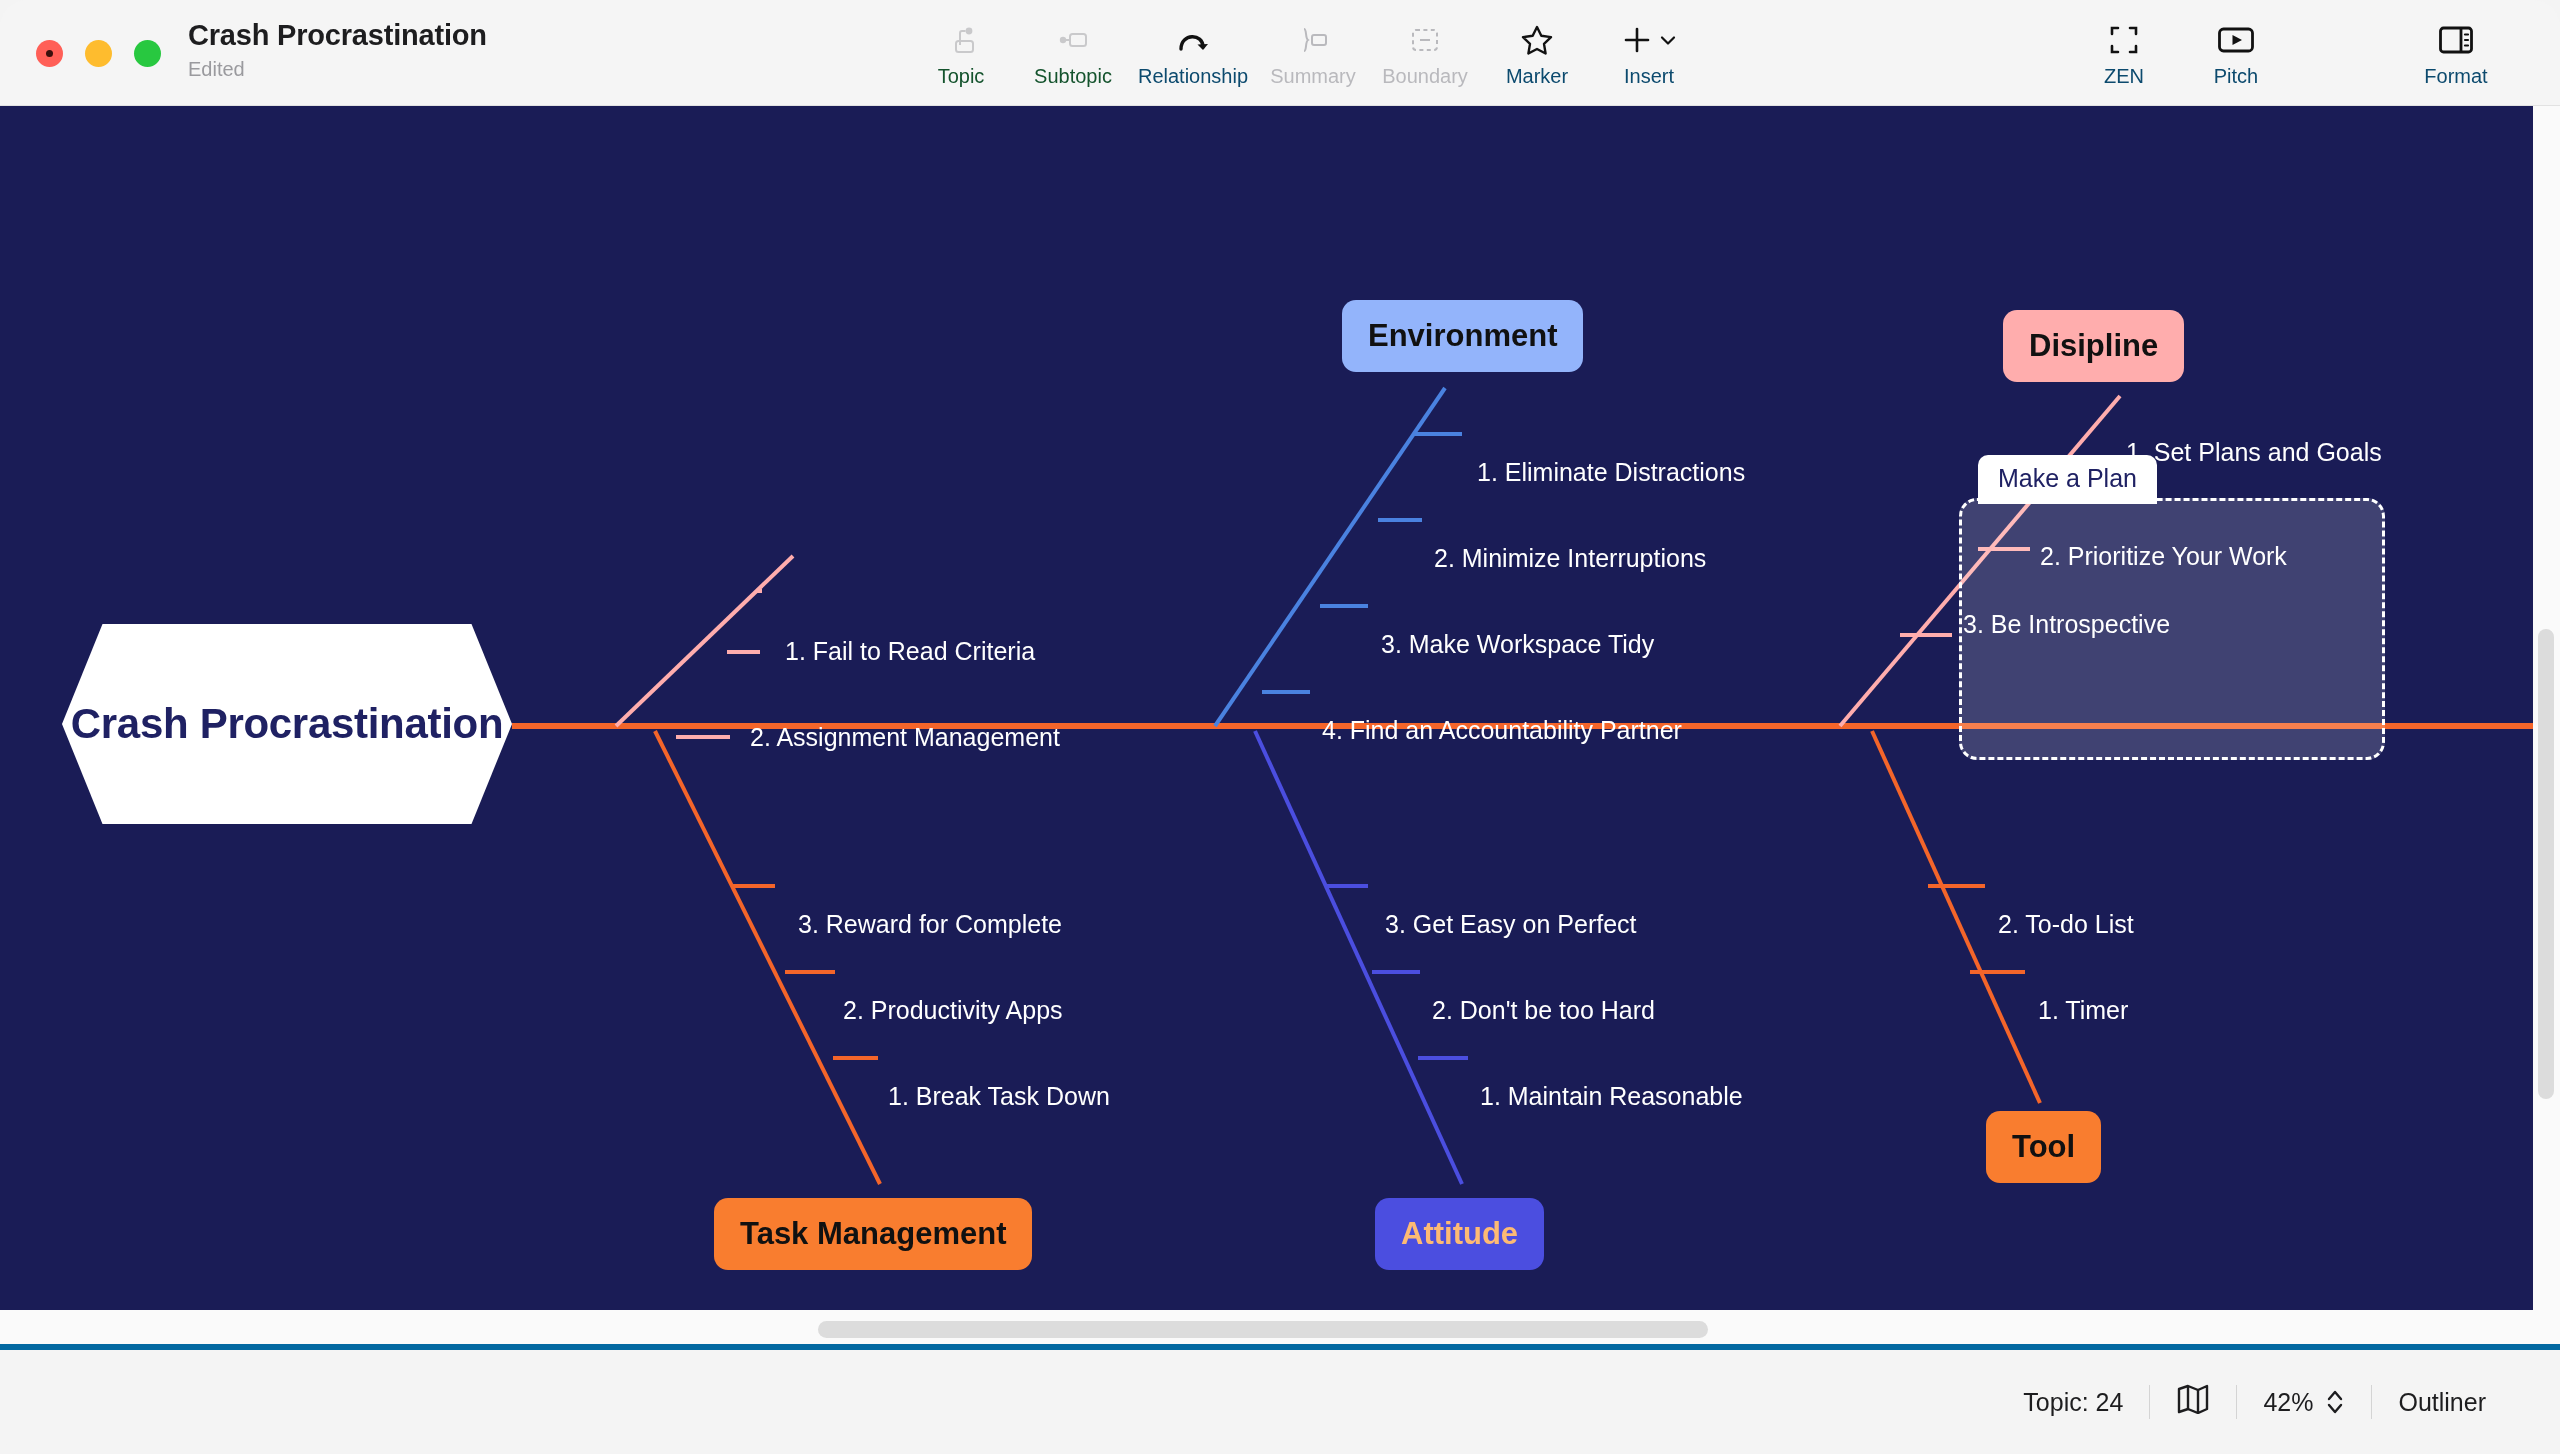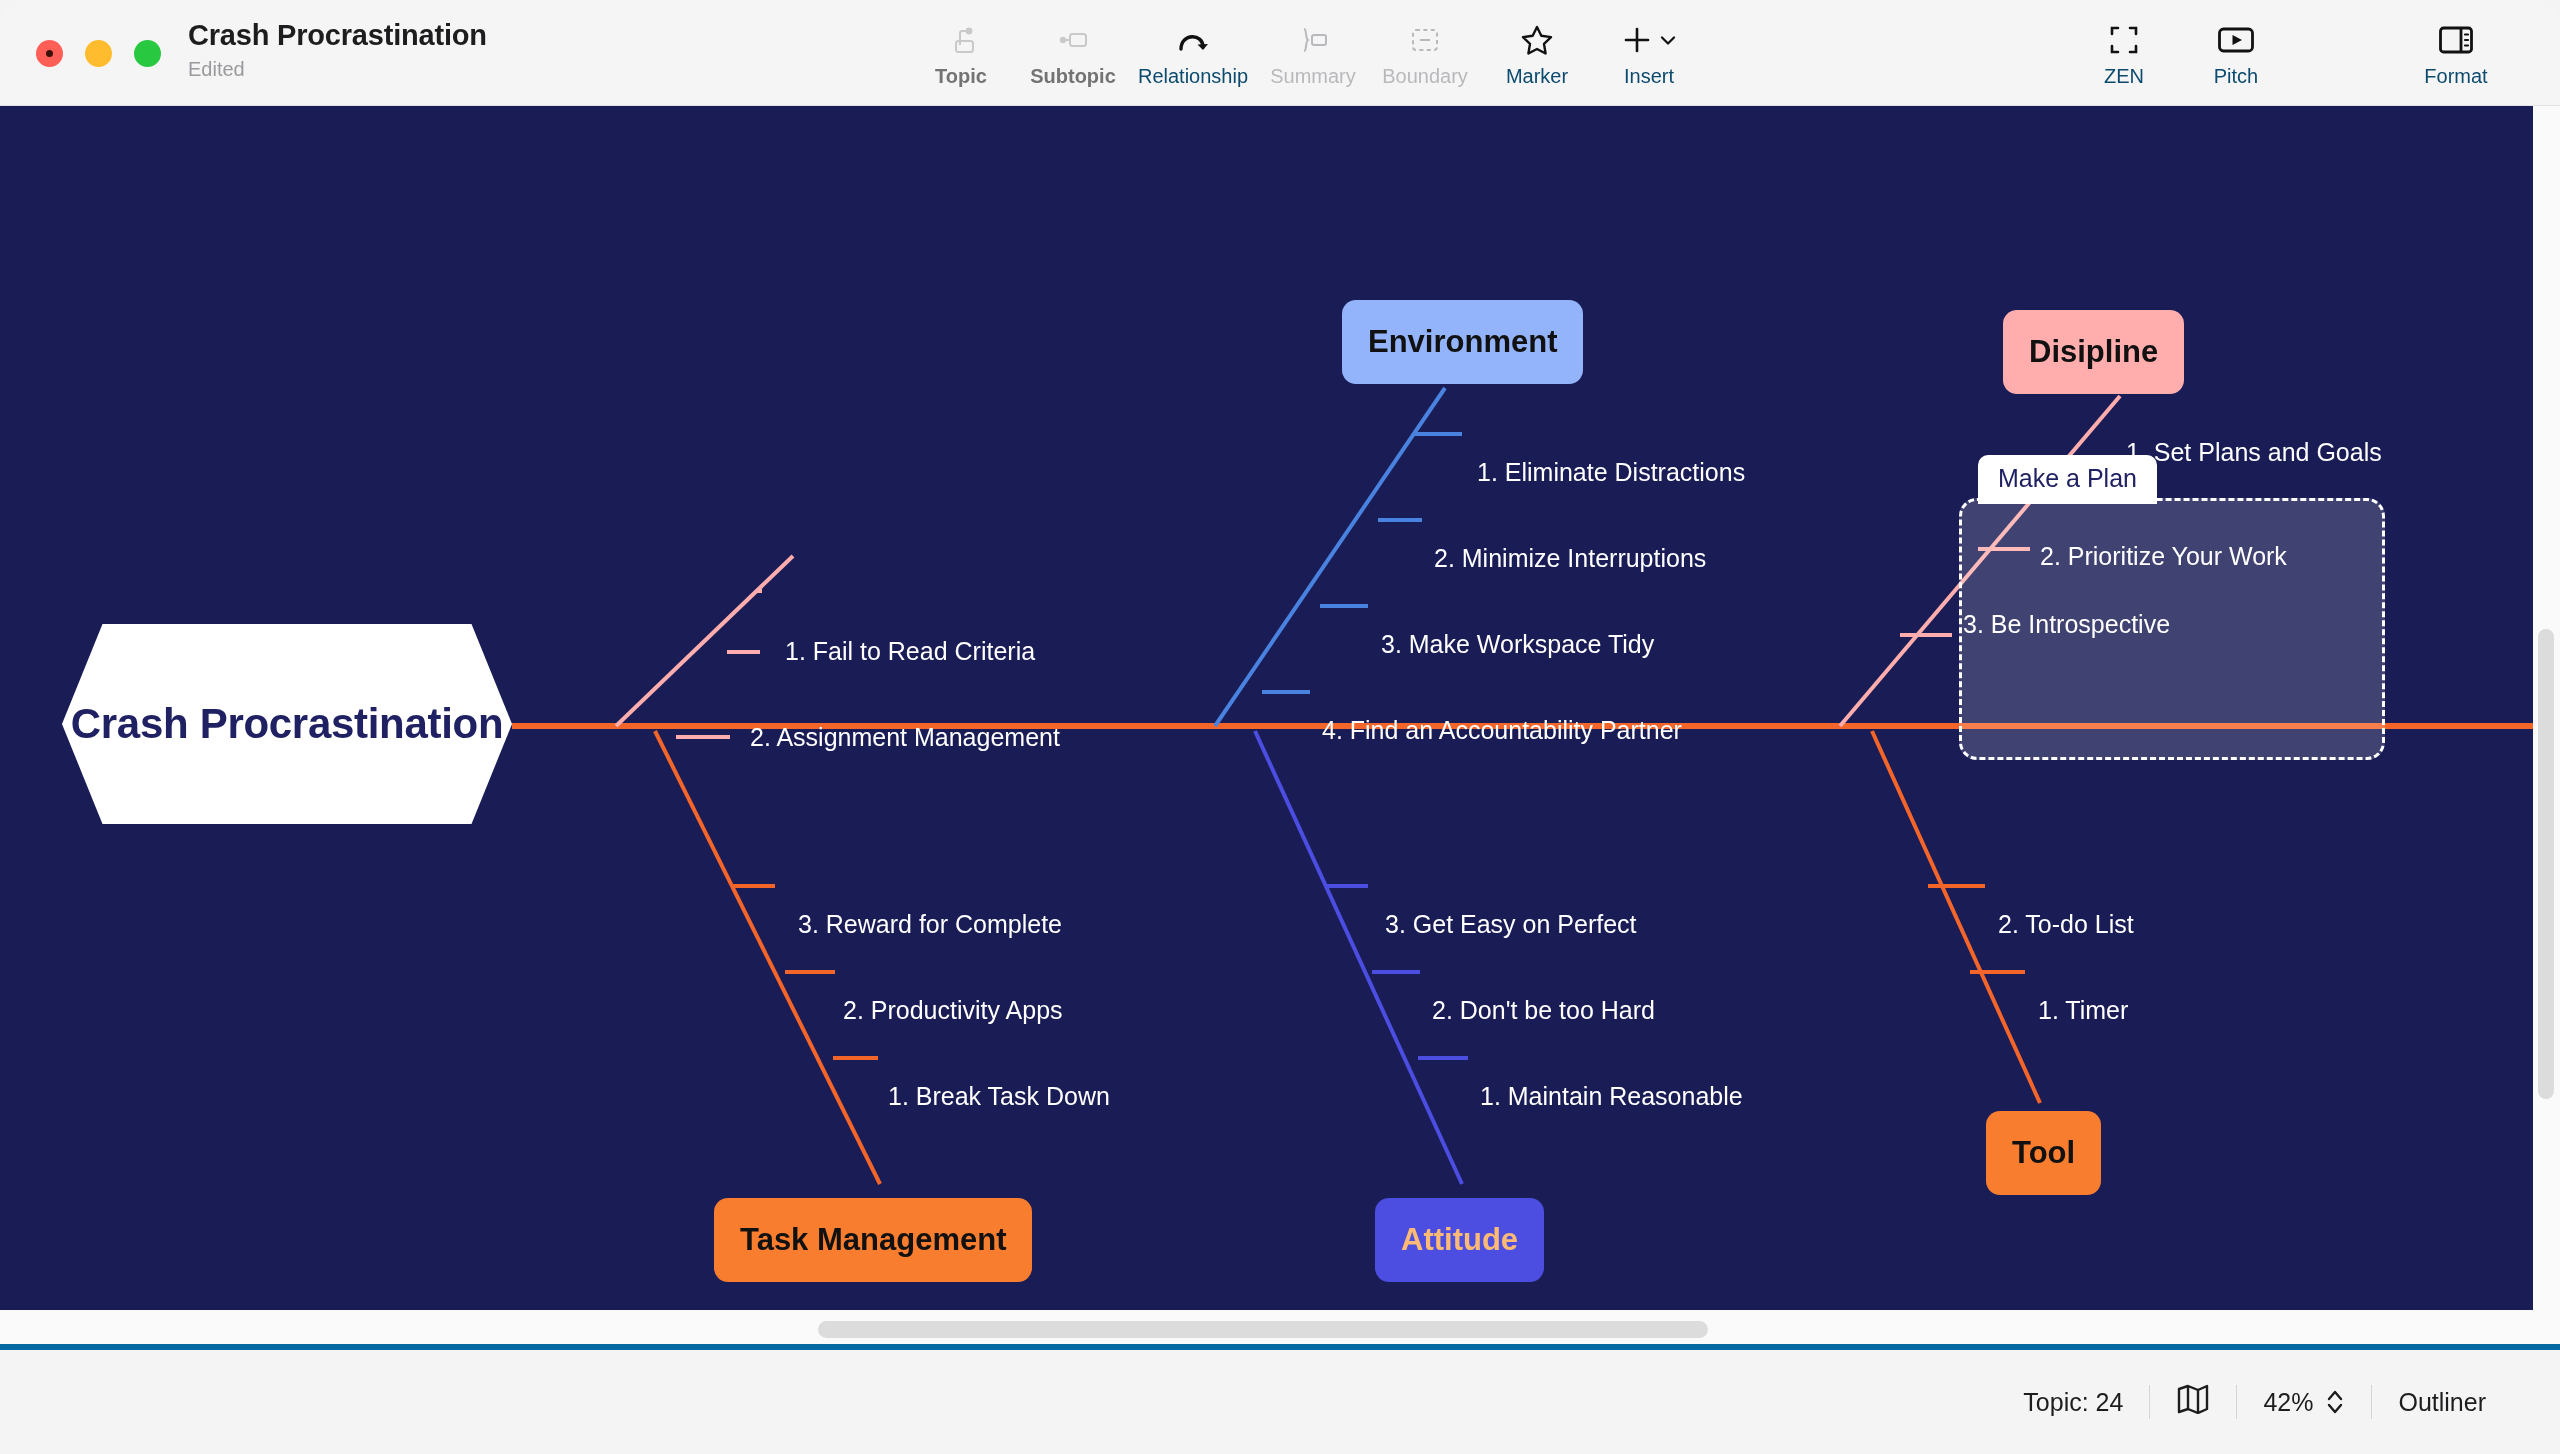--- a/index.html
+++ b/index.html
@@ -43,42 +43,42 @@
     display:flex; align-items:flex-start; gap:0;
   }
   .tbtn{
     width:112px; height:84px; display:flex; flex-direction:column;
     align-items:center; justify-content:flex-start; padding-top:10px;
     gap:6px; border-radius:8px; cursor:pointer; background:transparent;
     border:none;
   }
   .tbtn.wide{ width:128px; }
   .tbtn .lbl{ font-size:20px; color:#0c4a6e; line-height:1; white-space:nowrap; }
-  .tbtn.disabled .lbl{ color:#737373;font-weight:bold; }
+  .tbtn.disabled .lbl{ color:#14532d; }
   .tbtn .ic{ height:40px; display:flex; align-items:center; justify-content:center; }
   .tbtn svg{ display:block; }
   .tbtn.disabled svg{ opacity:.42; }
   .insert-ic{ display:flex; align-items:center; gap:6px; }
   .gap-lg{ width:108px; }
 
   
   .canvas{
     position:absolute; left:0; top:106px;
     width:2533px; height:1238px;
     background:#1a1c56; overflow:hidden;
   }
   .canvas svg.wires{ position:absolute; left:0; top:0; width:2533px; height:1238px; }
 
   
   .node{
     position:absolute; display:flex; align-items:center; justify-content:center;
     border-radius:14px; font-weight:700; white-space:nowrap; cursor:pointer;
     text-align:center;
   }
-  .node.cat{ font-size:31px; padding:0 26px; height:84px; }
+  .node.cat{ font-size:31px; padding:0 26px; height:72px; }
 
   .leaf{
     position:absolute; color:#ffffff; font-size:25px; white-space:nowrap;
     cursor:pointer; line-height:1.1;
   }
 
   
   .core{
     position:absolute; left:62px; top:518px; width:450px; height:200px;
     cursor:pointer;

